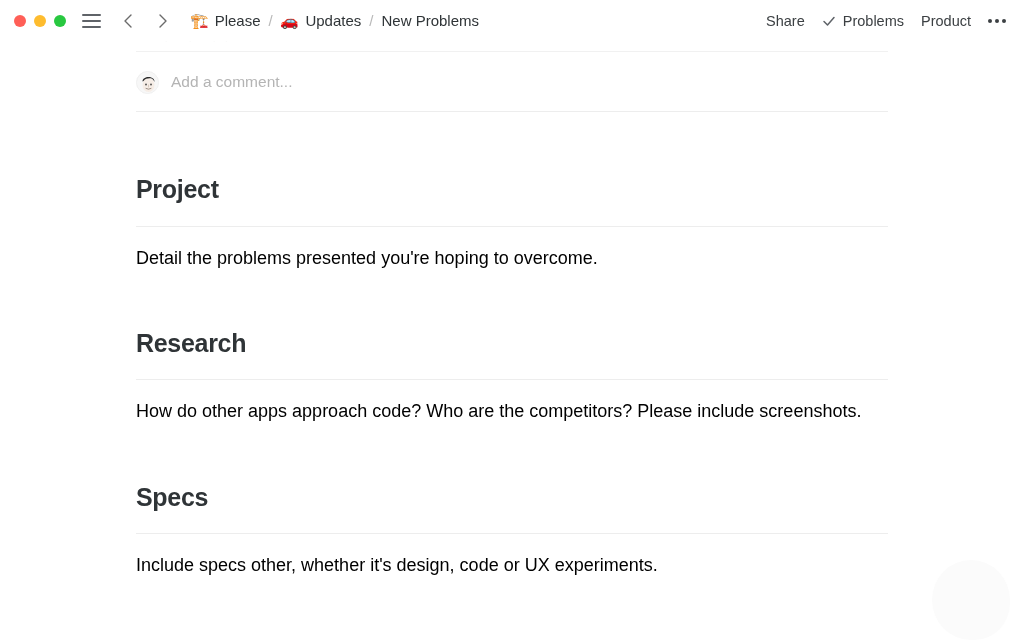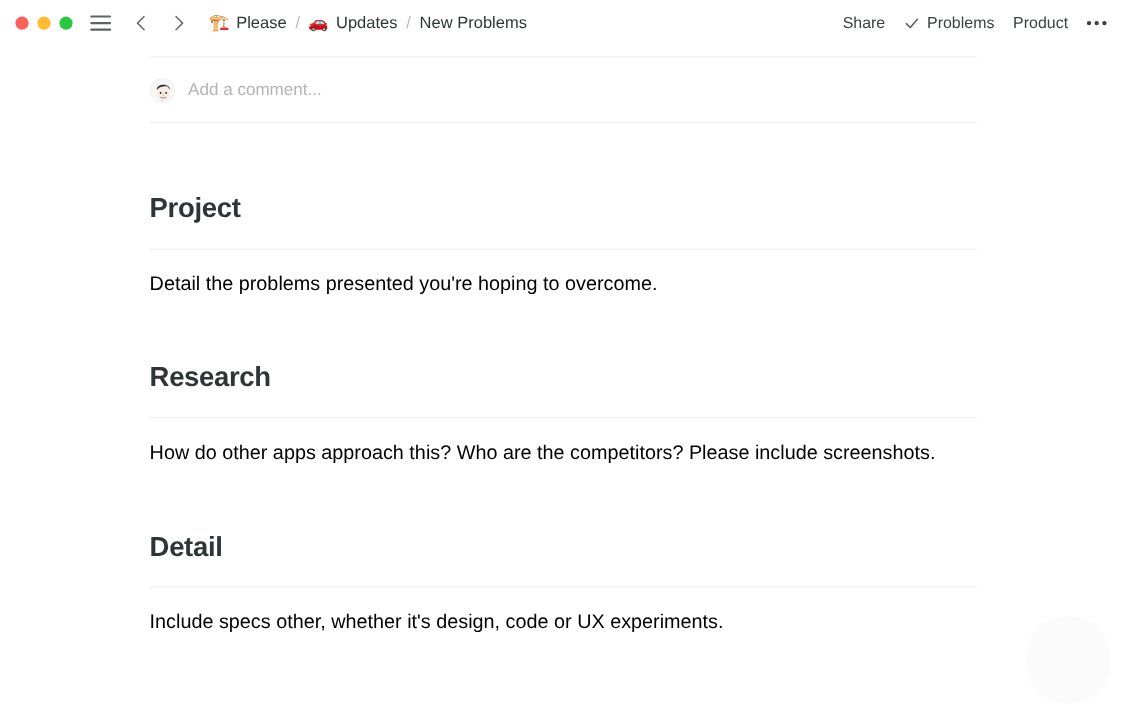--- a/index.html
+++ b/index.html
@@ -344,26 +344,26 @@
       <div class="sp-h3"></div>
       <div class="section-desc">Detail the problems presented you're hoping to overcome.</div>
     </div>
 
     <div class="sp-h4"></div>
     <div class="section">
       <div class="section-heading">Research</div>
       <div class="sp-h2"></div>
       <div class="divider"></div>
       <div class="sp-h3"></div>
-      <div class="section-desc">How do other apps approach this? Who are the competitors? Please include screenshots.</div>
+      <div class="section-desc">How do other apps approach code? Who are the competitors? Please include screenshots.</div>
     </div>
 
     <div class="sp-h4"></div>
     <div class="section">
-      <div class="section-heading">Detail</div>
+      <div class="section-heading">Specs</div>
       <div class="sp-h2"></div>
       <div class="divider"></div>
       <div class="sp-h3"></div>
       <div class="section-desc">Include specs other, whether it's design, code or UX experiments.</div>
     </div>
 
   </div>
 
   <div class="fab"></div>
 </div>

